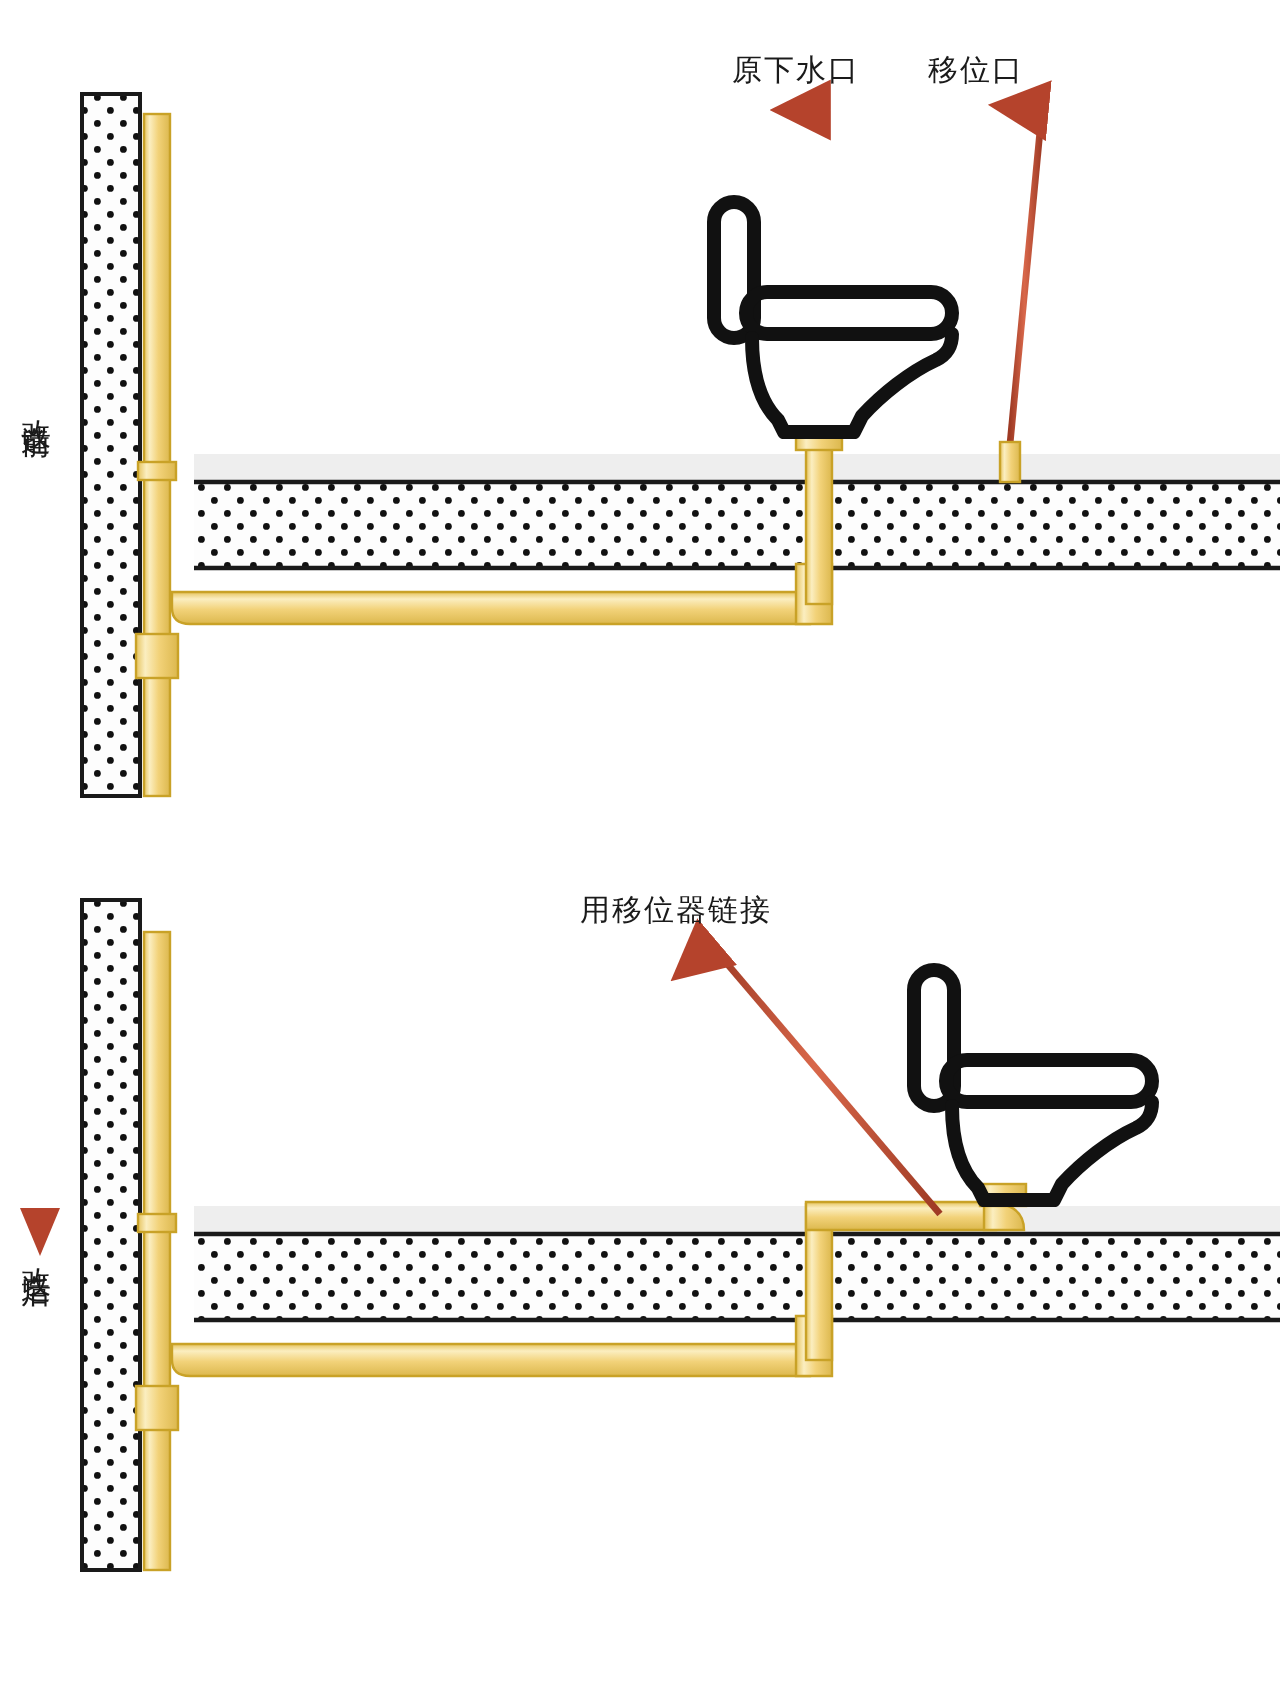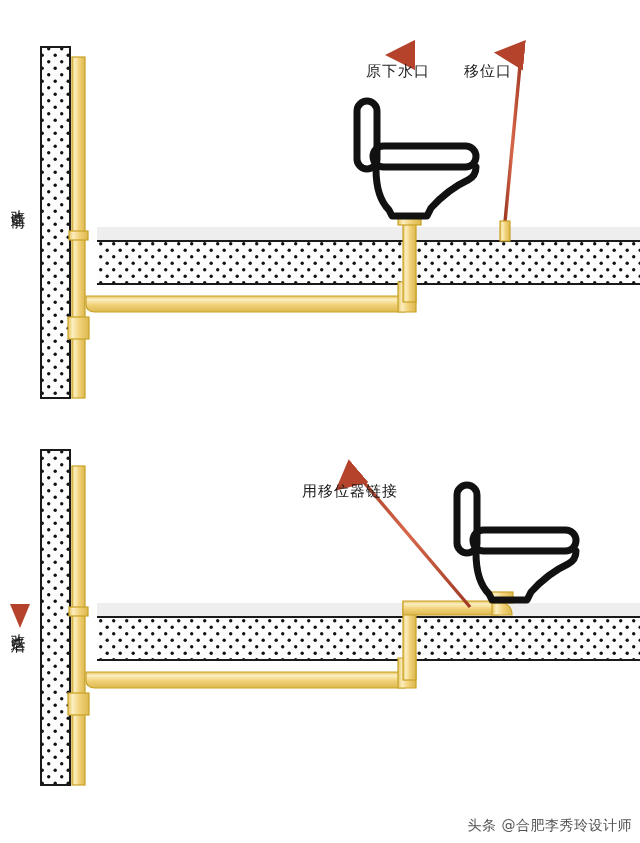--- a/index.html
+++ b/index.html
@@ -4,35 +4,35 @@
 <style>
   html,body{margin:0;padding:0;background:#ffffff;}
   body{
     font-family:"DejaVu Sans","Liberation Sans",sans-serif;
     width:640px;height:843px;overflow:hidden;position:relative;
   }
   #stage{position:relative;width:640px;height:843px;background:#ffffff;}
   svg#diagram{position:absolute;left:0;top:0;width:640px;height:843px;display:block;}
   .lbl{
     position:absolute;color:#1a1a1a;font-size:15px;letter-spacing:1px;
-    font-family:Liberation Serif, serif;white-space:nowrap;margin-top:36px;
+    font-family:Liberation Serif, serif;white-space:nowrap;
   }
   .vlbl{
     position:absolute;color:#1a1a1a;font-size:15px;letter-spacing:2px;
     writing-mode:vertical-rl;text-orientation:upright;white-space:nowrap;
     font-family:"DejaVu Sans","Liberation Sans",sans-serif;
   }
   .wmark{
     position:absolute;right:8px;bottom:8px;color:#3a3a3a;font-size:14px;
     letter-spacing:0.5px;opacity:.88;white-space:nowrap;
     font-family:"DejaVu Sans","Liberation Sans",sans-serif;
   }
   #lbl-orig-drain{left:366px;top:26px;}
   #lbl-relocate{left:464px;top:26px;}
-  #lbl-connector{left:302px;top:446px;}
+  #lbl-connector{left:290px;top:446px;}
   #lbl-before{left:8px;top:198px;}
   #lbl-after{left:8px;top:622px;}
 </style>
 </head>
 <body>
 
 <div id="stage">
 
   <svg id="diagram" viewBox="0 0 640 843">
     <defs>
@@ -197,15 +197,14 @@
   <div class="lbl" id="lbl-orig-drain">原下水口</div>
 
   <div class="lbl" id="lbl-relocate">移位口</div>
 
   <div class="lbl" id="lbl-connector">用移位器链接</div>
 
   <div class="vlbl" id="lbl-before">改造前</div>
 
   <div class="vlbl" id="lbl-after">改造后</div>
 
-  <div class="wmark">头条 @合肥李秀玲设计师</div>
 
 </div>
 
 </body></html>

